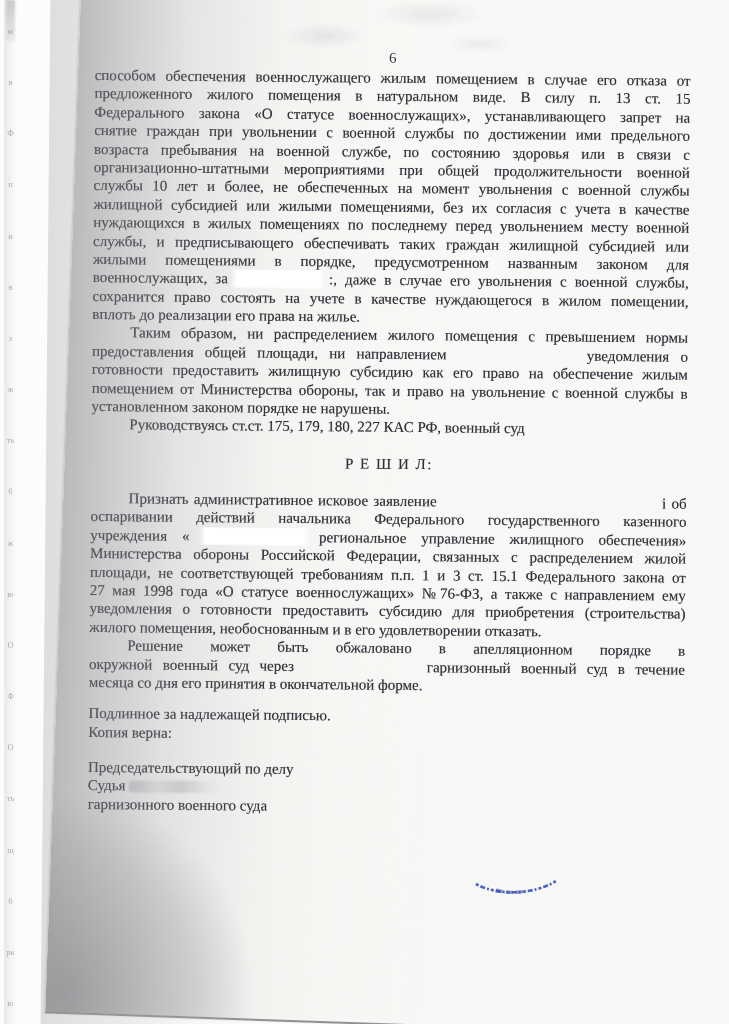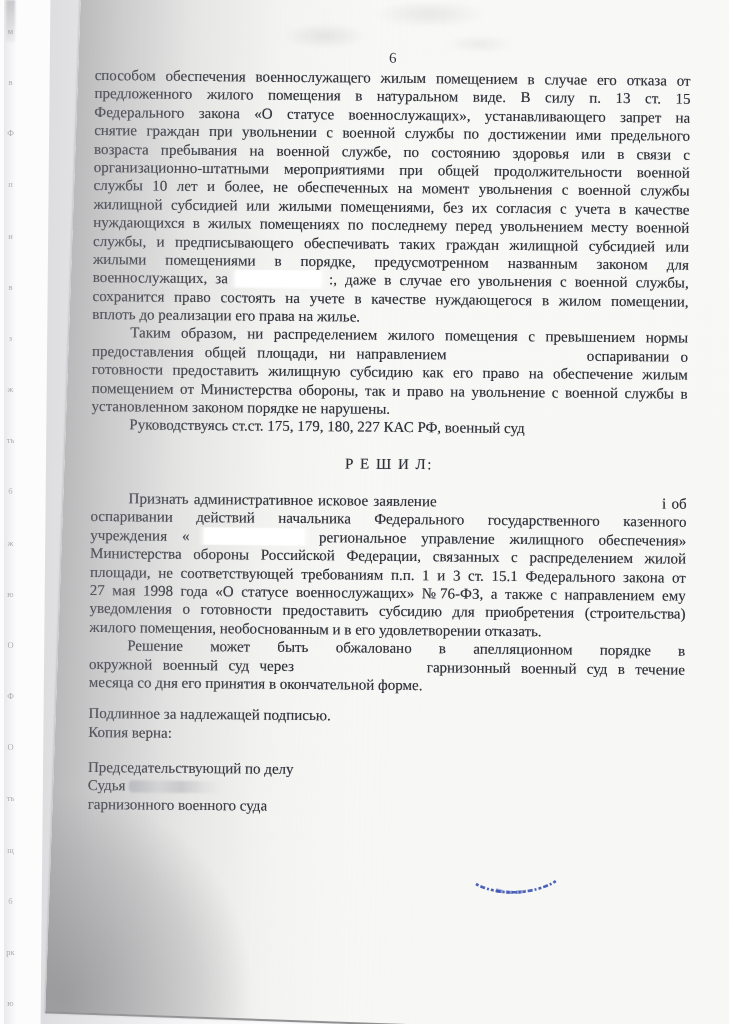--- a/index.html
+++ b/index.html
@@ -100,21 +100,21 @@
         <div class="line justify"><span>организационно-штатными мероприятиями при общей продолжительности военной</span></div>
         <div class="line justify"><span>службы 10 лет и более, не обеспеченных на момент увольнения с военной службы</span></div>
         <div class="line justify"><span>жилищной субсидией или жилыми помещениями, без их согласия с учета в качестве</span></div>
         <div class="line justify"><span>нуждающихся в жилых помещениях по последнему перед увольнением месту военной</span></div>
         <div class="line justify"><span>службы, и предписывающего обеспечивать таких граждан жилищной субсидией или</span></div>
         <div class="line justify"><span>жилыми помещениями в порядке, предусмотренном названным законом для</span></div>
         <div class="line justify"><span>военнослужащих, за</span> <span class="redact" style="width: 85px;"></span> <span>:, даже в случае его увольнения с военной службы,</span></div>
         <div class="line justify"><span>сохранится право состоять на учете в качестве нуждающегося в жилом помещении,</span></div>
         <div class="line left"><span>вплоть до реализации его права на жилье.</span></div>
         <div class="line justify indent"><span>Таким образом, ни распределением жилого помещения с превышением нормы</span></div>
-        <div class="line justify"><span>предоставления общей площади, ни направлением</span> <span class="gapseg" style="width: 118px;"></span> <span>оспаривании о</span></div>
+        <div class="line justify"><span>предоставления общей площади, ни направлением</span> <span class="gapseg" style="width: 118px;"></span> <span>уведомления о</span></div>
         <div class="line justify"><span>готовности предоставить жилищную субсидию как его право на обеспечение жилым</span></div>
         <div class="line justify"><span>помещением от Министерства обороны, так и право на увольнение с военной службы в</span></div>
         <div class="line left"><span>установленном законом порядке не нарушены.</span></div>
         <div class="line left indent"><span>Руководствуясь ст.ст. 175, 179, 180, 227 КАС РФ, военный суд</span></div>
         <div class="spacer" style="height: 18.4px;"></div>
         <div class="line center"><span>Р Е Ш И Л:</span></div>
         <div class="spacer" style="height: 18.4px;"></div>
         <div class="line justify indent"><span>Признать административное исковое заявление</span> <span class="gapseg" style="width: 215px;"></span> <span>i об</span></div>
         <div class="line justify"><span>оспаривании действий начальника Федерального государственного казенного</span></div>
         <div class="line justify"><span>учреждения «</span> <span class="redact" style="width: 100px;"></span> <span>региональное управление жилищного обеспечения»</span></div>

